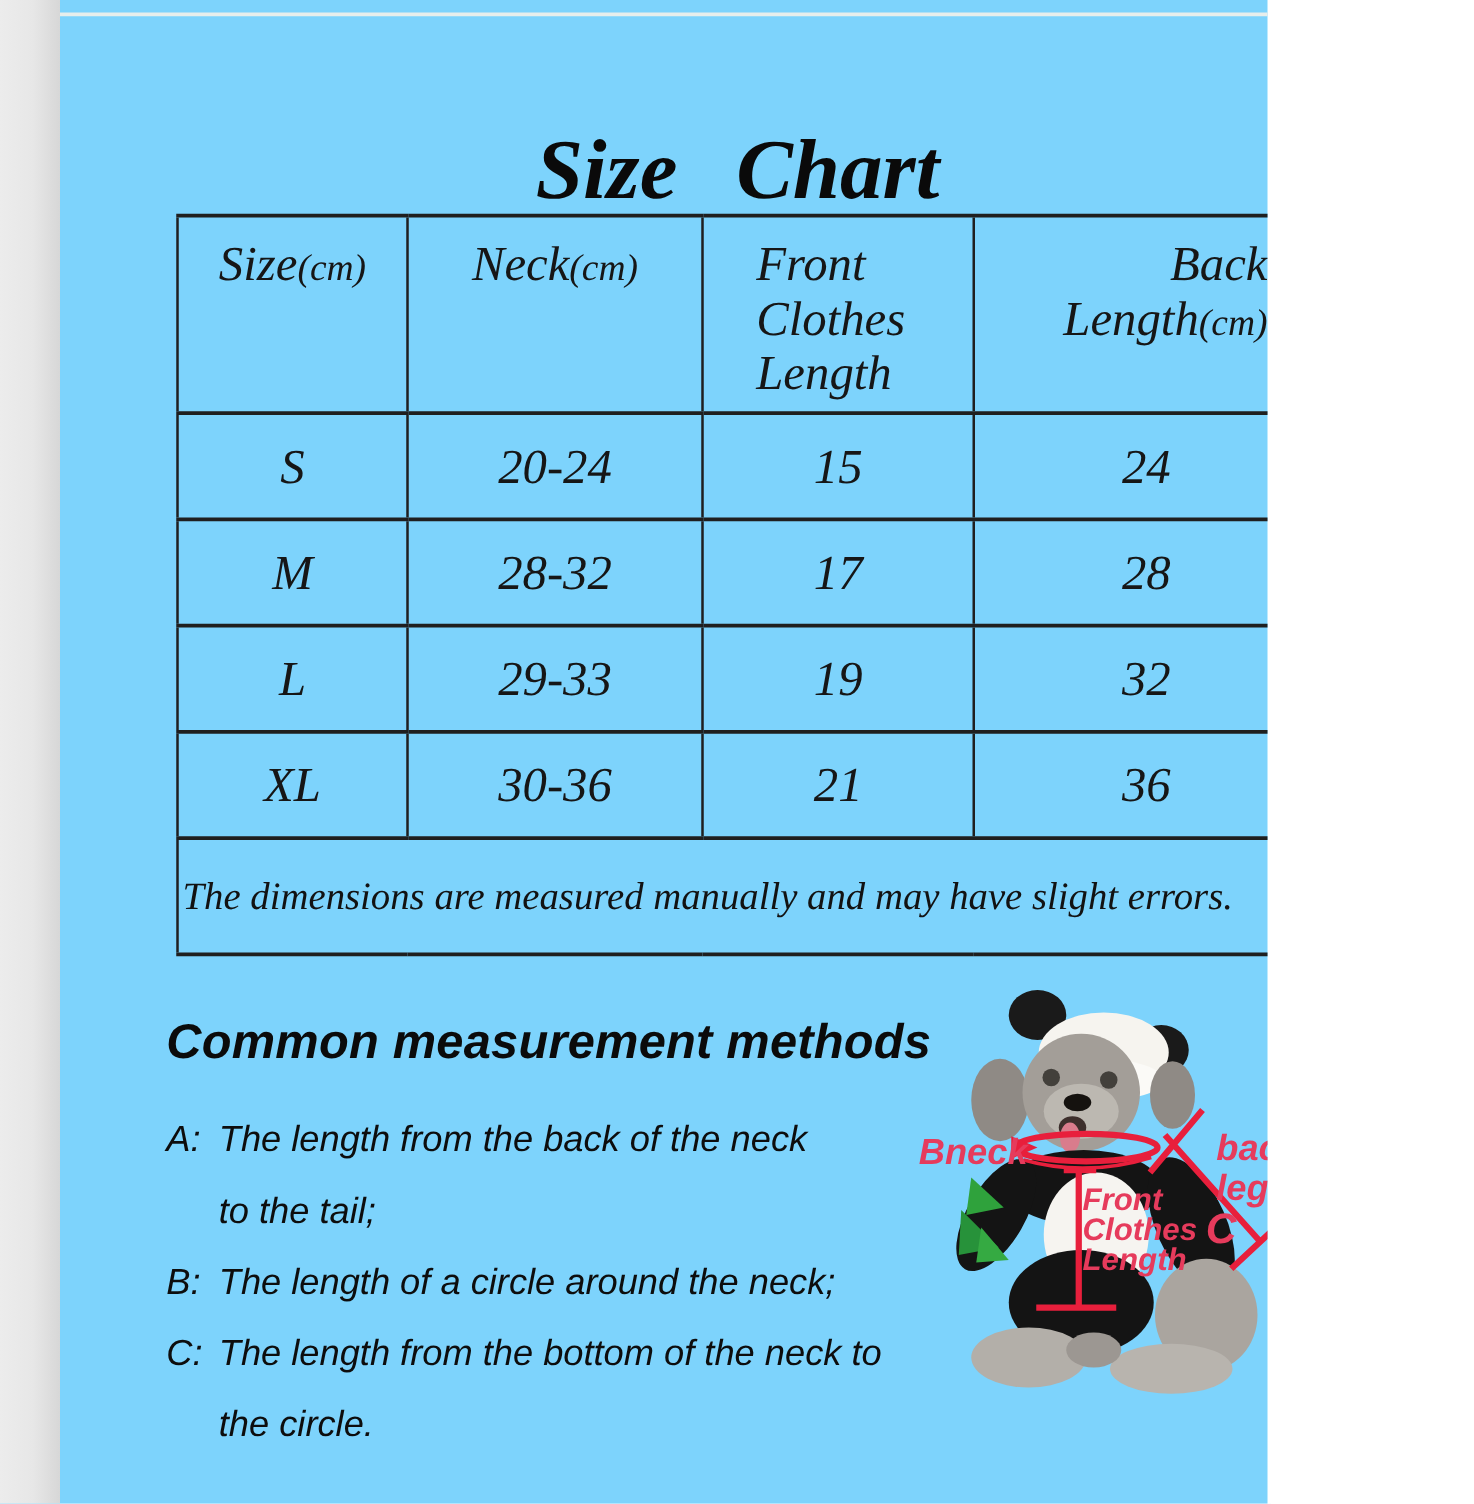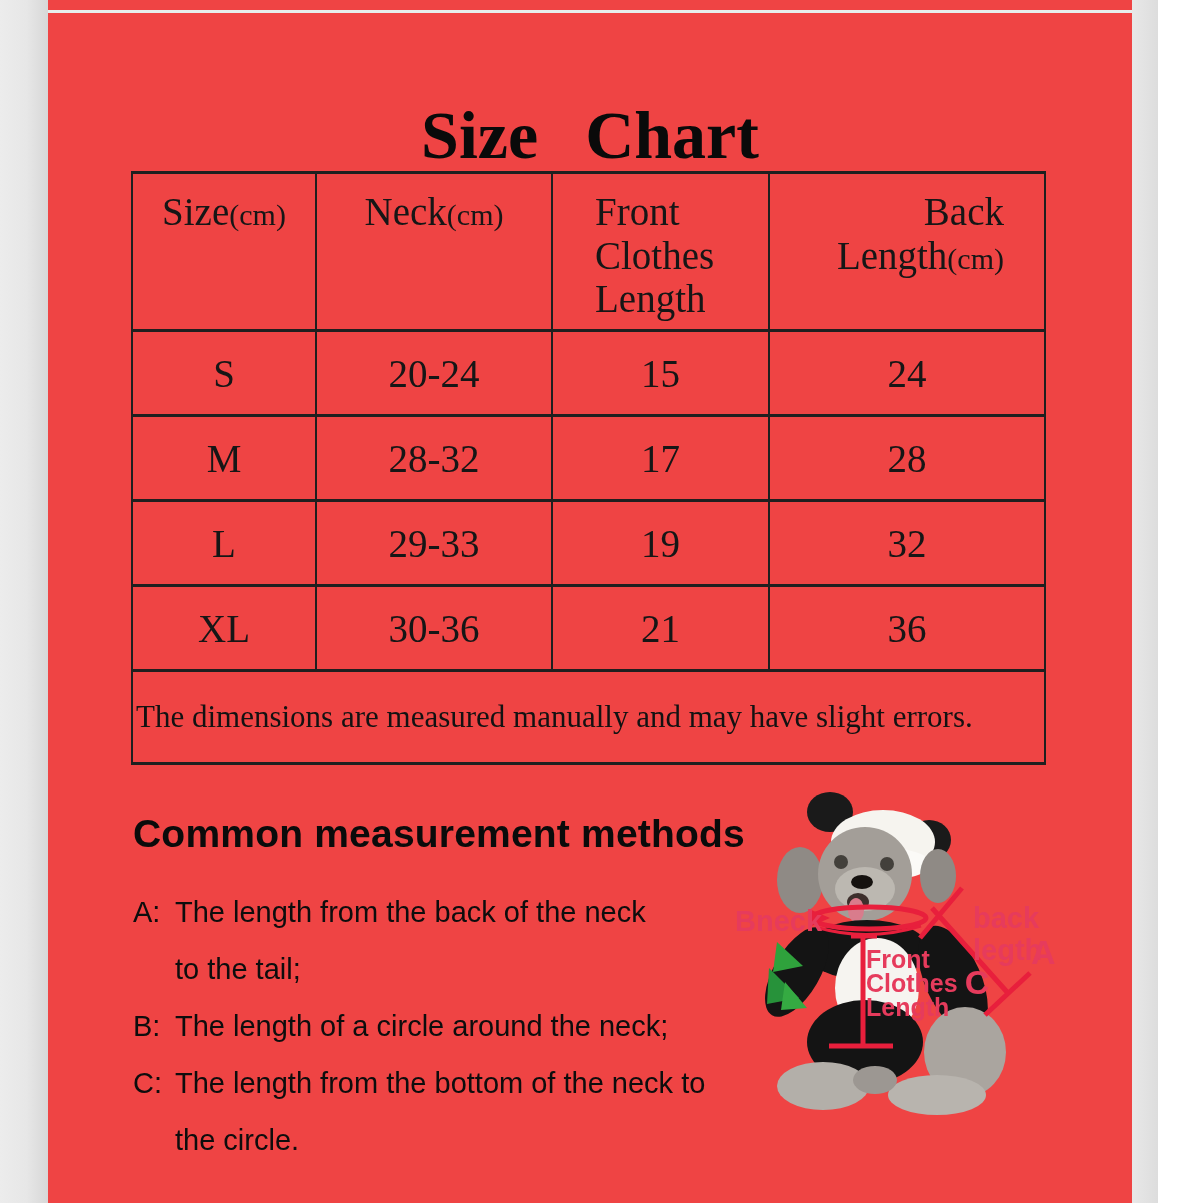--- a/index.html
+++ b/index.html
@@ -1,27 +1,27 @@
 <!DOCTYPE html>
 <html><head>
 <meta charset="utf-8">
 <style>
   html,body{margin:0;padding:0;background:#fff;}
-  .page{position:relative;width:1158px;height:1203px;background:#ef4444;overflow:hidden;
-        font-family:"Liberation Sans",sans-serif;color:#0d0d0d;}
+  .page{position:relative;width:1014px;height:1203px;background:#7dd3fc;overflow:hidden;
+        font-family:"Liberation Sans",sans-serif;color:#0d0d0d;font-style:italic;}
   .edge{position:absolute;top:0;height:1203px;}
   .edge-left{left:0;width:48px;background:linear-gradient(to right,#ececec 0%,#e7e7e7 55%,#d7d7d7 100%);}
   .edge-right{left:1132px;width:47px;background:linear-gradient(to right,#e8e8e8 0%,#dedede 50%,#d2d2d2 100%);}
   .top-divider{position:absolute;left:48px;top:10px;width:1084px;height:3px;background:#e7eeec;}
 
   .title{position:absolute;left:48px;top:50px;width:1084px;text-align:center;
          font-family:"Liberation Serif",serif;font-weight:bold;font-size:68px;
          color:#0a0a0a;word-spacing:30px;}
 
-  table.size-table{position:absolute;left:131px;top:171px;width:913px;table-layout:fixed;
+  table.size-table{position:absolute;left:141px;top:171px;width:913px;table-layout:fixed;
         border-collapse:collapse;font-family:"Liberation Serif",serif;color:#161616;}
   .size-table th,.size-table td{border:3px solid #1f1f1f;border-left-width:2px;border-right-width:2px;}
   .size-table col.c1{width:184px}.size-table col.c2{width:236px}
   .size-table col.c3{width:217px}.size-table col.c4{width:276px}
   .size-table thead th{height:138px;vertical-align:top;padding-top:16px;
         font-weight:normal;font-size:39px;line-height:1.12;}
   .size-table thead th:nth-child(1),.size-table thead th:nth-child(2){text-align:center;}
   .size-table thead th:nth-child(3){text-align:left;padding-left:42px;padding-right:8px;margin-left:20px;}
   .size-table thead th:nth-child(4){text-align:right;padding-left:42px;padding-right:40px;}
   .th-unit{font-size:30px;}

